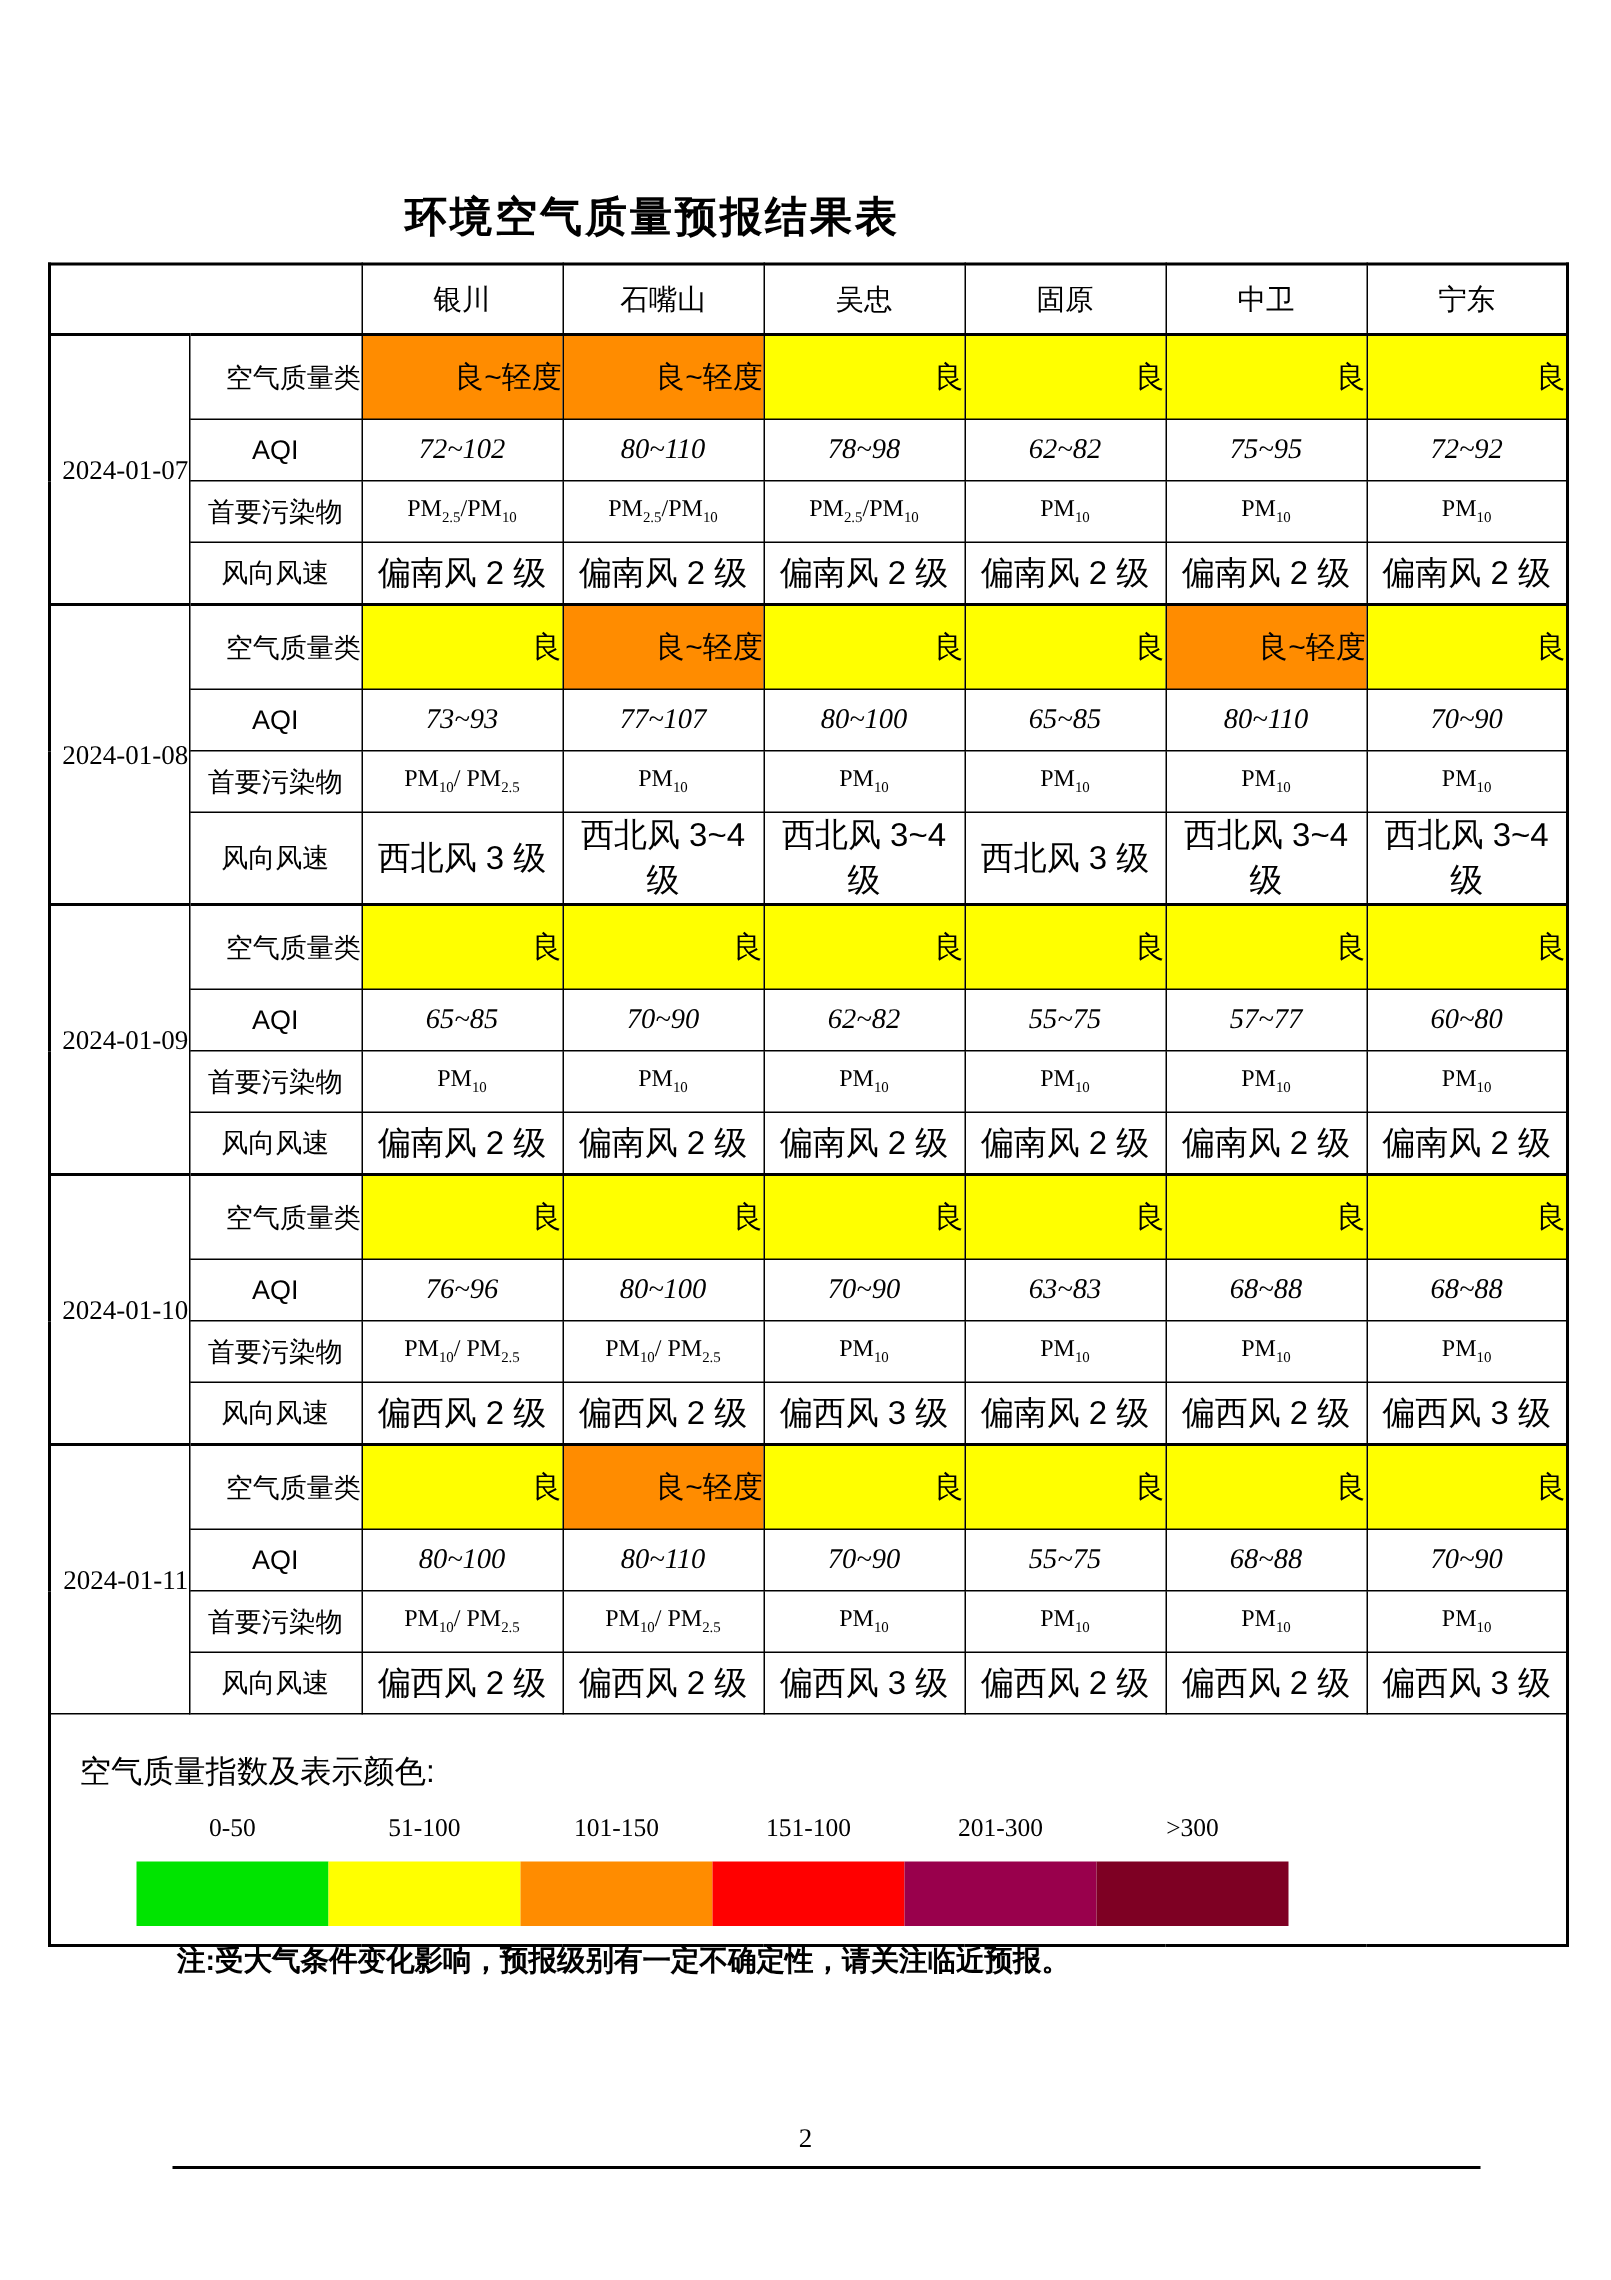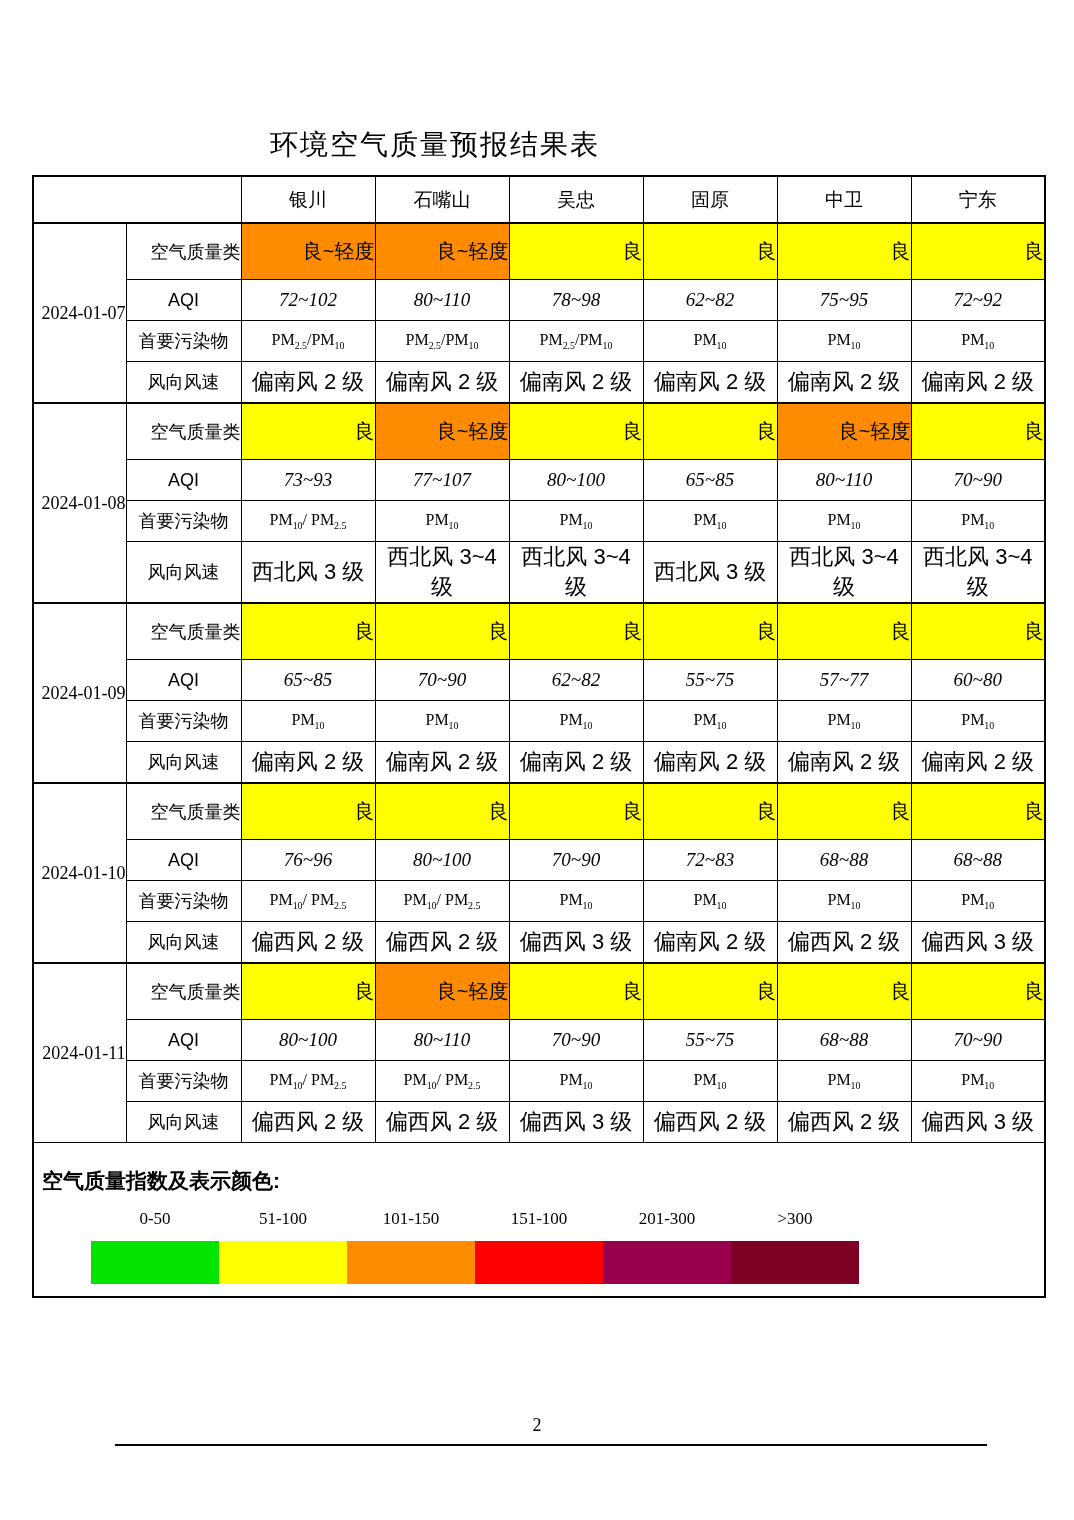--- a/index.html
+++ b/index.html
@@ -1,36 +1,36 @@
 <!DOCTYPE html>
 <html><head>
 <meta charset="utf-8">
 <style>
   html,body{margin:0;padding:0;background:#fff;}
   .page{position:relative;width:1074px;height:1520px;background:#fff;overflow:hidden;
         font-family:"Liberation Sans",sans-serif;color:#000;}
   .doc-title{position:absolute;top:126px;left:0;width:870px;text-align:center;
-             font-size:28px;font-weight:normal;letter-spacing:2px;margin:0;}
+             font-size:28px;font-weight:bold;letter-spacing:2px;margin:0;}
   table.forecast{position:absolute;top:175px;left:32px;width:1012px;
                  border-collapse:collapse;table-layout:fixed;
                  border:2px solid #000;}
   table.forecast td{border:1px solid #000;text-align:center;vertical-align:middle;
                     padding:0;overflow:hidden;}
   tr.head-row td{height:45px;font-size:19px;}
   tr.cat-row td{height:55px;border-top-width:2px;text-align:right;}
   tr.data-row td{height:40px;}
   td.date-cell{font-family:"Liberation Serif",serif;font-size:18px;}
   td.rlabel{font-size:18px;}
   td.cat{font-size:20px;font-weight:500;}
   td.aqi{font-family:"Liberation Serif",serif;font-size:19px;font-style:italic;}
   td.pm{font-family:Liberation Serif, serif;font-size:16px;}
   td.pm sub{font-size:0.62em;}
   td.wind{font-size:22px;}
   td.legend-cell{border-top-width:2px;height:153px;vertical-align:top;}
-  .legend-title{text-align:left;font-size:21px;font-weight:bold;padding:12px 0 0 8px;}
+  .legend-title{text-align:left;font-size:21px;font-weight:normal;padding:12px 0 0 19px;}
   .legend-labels{display:flex;padding-left:57px;margin-top:14px;
                  font-family:"Liberation Serif",serif;font-size:17px;}
   .legend-labels span{width:128px;text-align:center;}
   .legend-blocks{display:flex;padding-left:57px;margin-top:12px;}
   .legend-blocks div{width:128px;height:43px;}
   .note{position:absolute;top:1294px;left:118px;font-size:19px;font-weight:bold;}
   .page-num{position:absolute;top:1415px;left:0;width:1074px;text-align:center;
             font-family:"Liberation Serif",serif;font-size:18px;}
   .footer-line{position:absolute;top:1444px;left:115px;width:872px;height:0;
                border-top:2px solid #000;}
@@ -187,21 +187,21 @@
       <td class="cat" style="background-color: rgb(255, 255, 0);">良</td>
       <td class="cat" style="background-color: rgb(255, 255, 0);">良</td>
       <td class="cat" style="background-color: rgb(255, 255, 0);">良</td>
       <td class="cat" style="background-color: rgb(255, 255, 0);">良</td>
     </tr>
     <tr class="data-row">
       <td class="rlabel">AQI</td>
       <td class="aqi">76~96</td>
       <td class="aqi">80~100</td>
       <td class="aqi">70~90</td>
-      <td class="aqi">72~83</td>
+      <td class="aqi">63~83</td>
       <td class="aqi">68~88</td>
       <td class="aqi">68~88</td>
     </tr>
     <tr class="data-row">
       <td class="rlabel">首要污染物</td>
       <td class="pm">PM<sub>10</sub>/ PM<sub>2.5</sub></td>
       <td class="pm">PM<sub>10</sub>/ PM<sub>2.5</sub></td>
       <td class="pm">PM<sub>10</sub></td>
       <td class="pm">PM<sub>10</sub></td>
       <td class="pm">PM<sub>10</sub></td>
@@ -272,17 +272,18 @@
           <div style="background-color: rgb(255, 140, 0);"></div>
           <div style="background-color: rgb(255, 0, 0);"></div>
           <div style="background-color: rgb(153, 0, 76);"></div>
           <div style="background-color: rgb(126, 0, 35);"></div>
         </div>
       </td>
     </tr>
   </tbody>
     </table>
 
+  <div class="note">注:受大气条件变化影响，预报级别有一定不确定性，请关注临近预报。</div>
 
   <div class="page-num">2</div>
   <div class="footer-line"></div>
 
 </div>
 
 </body></html>

